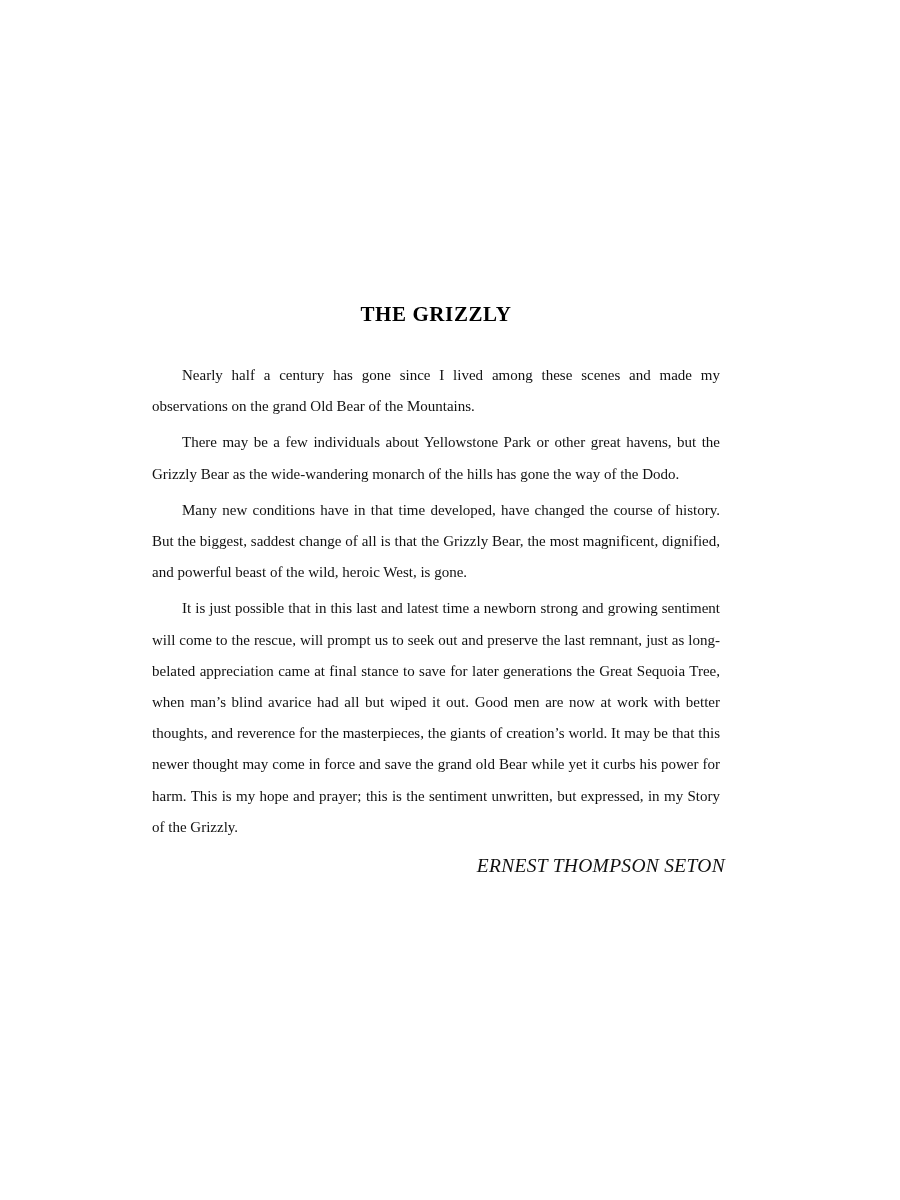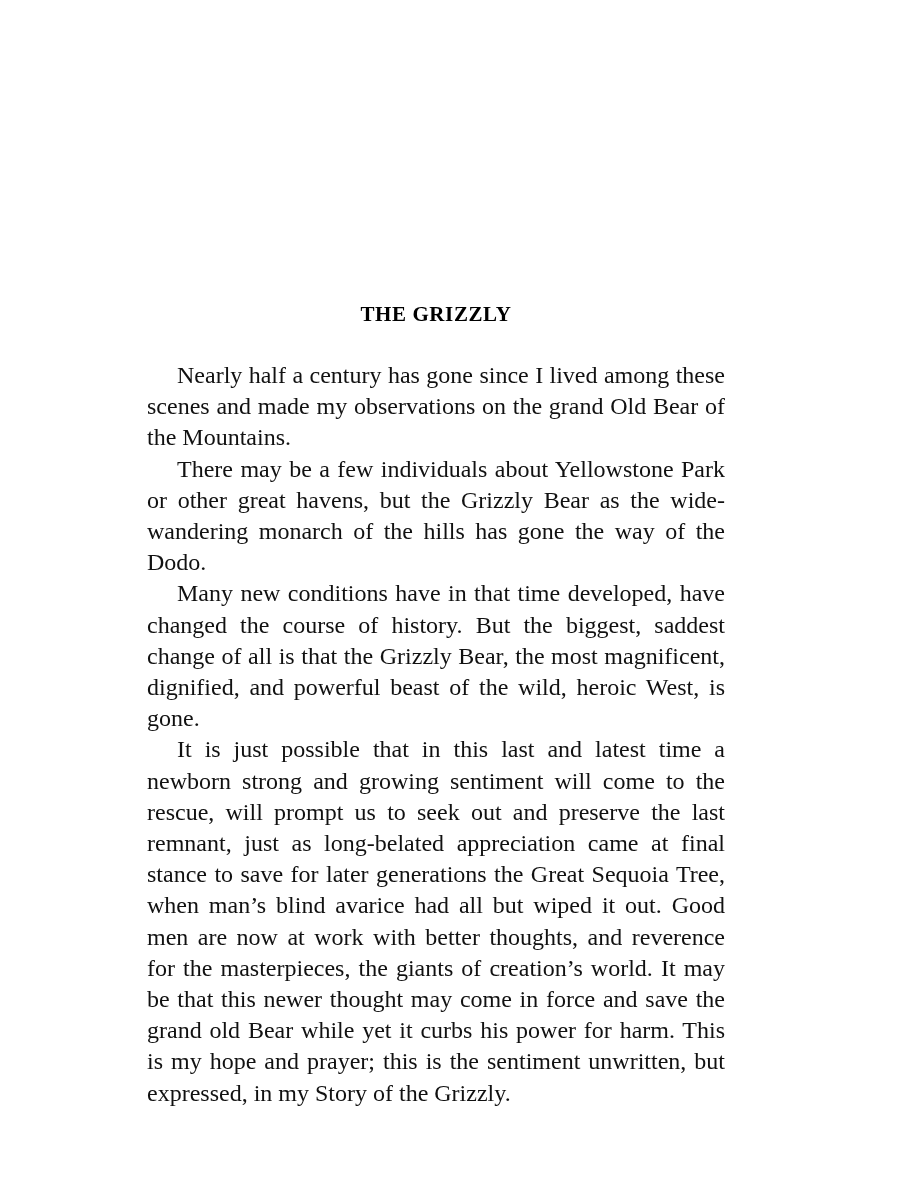--- a/index.html
+++ b/index.html
@@ -34,25 +34,25 @@
     font-size: 21px;
     font-weight: bold;
     text-align: center;
     letter-spacing: 0.6px;
     margin: 0 0 32px 0;
     line-height: 28px;
     color: #000000;
   }
 
   .body-par {
-    font-size: 24px;
+    font-size: 15px;
     line-height: 31.2px;
     text-align: justify;
     text-justify: inter-word;
-    margin: 0;
+    margin: 5px;
     text-indent: 30px;
     color: #111111;
     hyphens: none;
   }
 
   .signature {
     font-size: 19.5px;
     font-style: italic;
     text-align: right;
     margin: 8px 0 0 0;
@@ -70,15 +70,16 @@
     <h1 class="chapter-title">THE GRIZZLY</h1>
 
     <p class="body-par">Nearly half a century has gone since I lived among these scenes and made my observations on the grand Old Bear of the Mountains.</p>
 
     <p class="body-par">There may be a few individuals about Yellowstone Park or other great havens, but the Grizzly Bear as the wide-wandering monarch of the hills has gone the way of the Dodo.</p>
 
     <p class="body-par">Many new conditions have in that time developed, have changed the course of history. But the biggest, saddest change of all is that the Grizzly Bear, the most magnificent, dignified, and powerful beast of the wild, heroic West, is gone.</p>
 
     <p class="body-par">It is just possible that in this last and latest time a newborn strong and growing sentiment will come to the rescue, will prompt us to seek out and preserve the last remnant, just as long-belated appreciation came at final stance to save for later generations the Great Sequoia Tree, when man’s blind avarice had all but wiped it out. Good men are now at work with better thoughts, and reverence for the masterpieces, the giants of creation’s world. It may be that this newer thought may come in force and save the grand old Bear while yet it curbs his power for harm. This is my hope and prayer; this is the sentiment unwritten, but expressed, in my Story of the Grizzly.</p>
 
+    <p class="signature">ERNEST THOMPSON SETON</p>
 
   </div>
 </div>
 
 </body></html>

